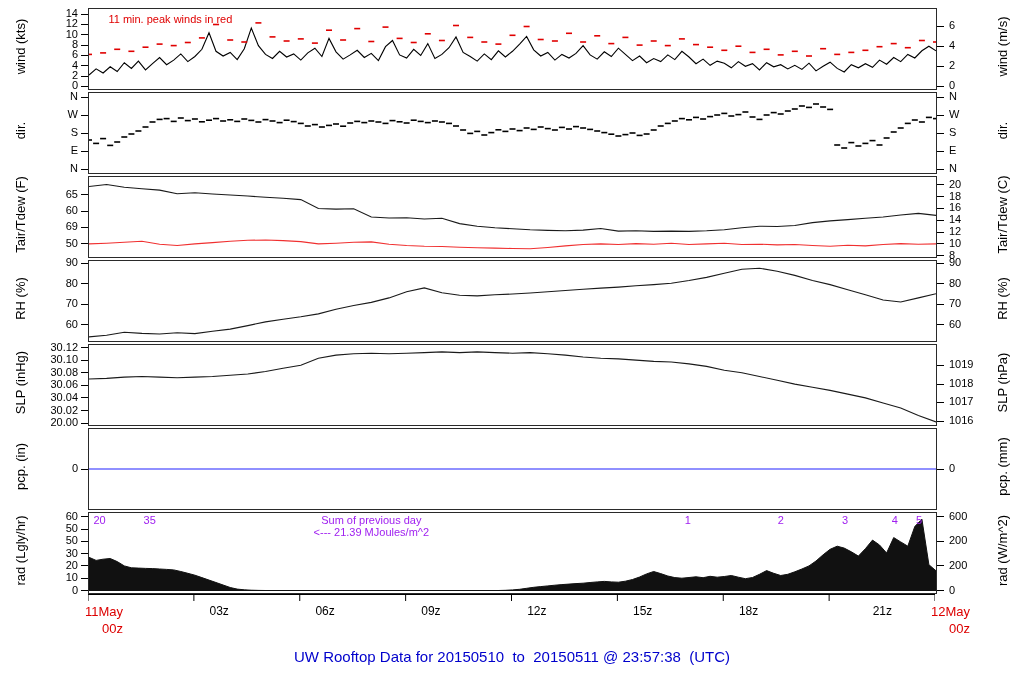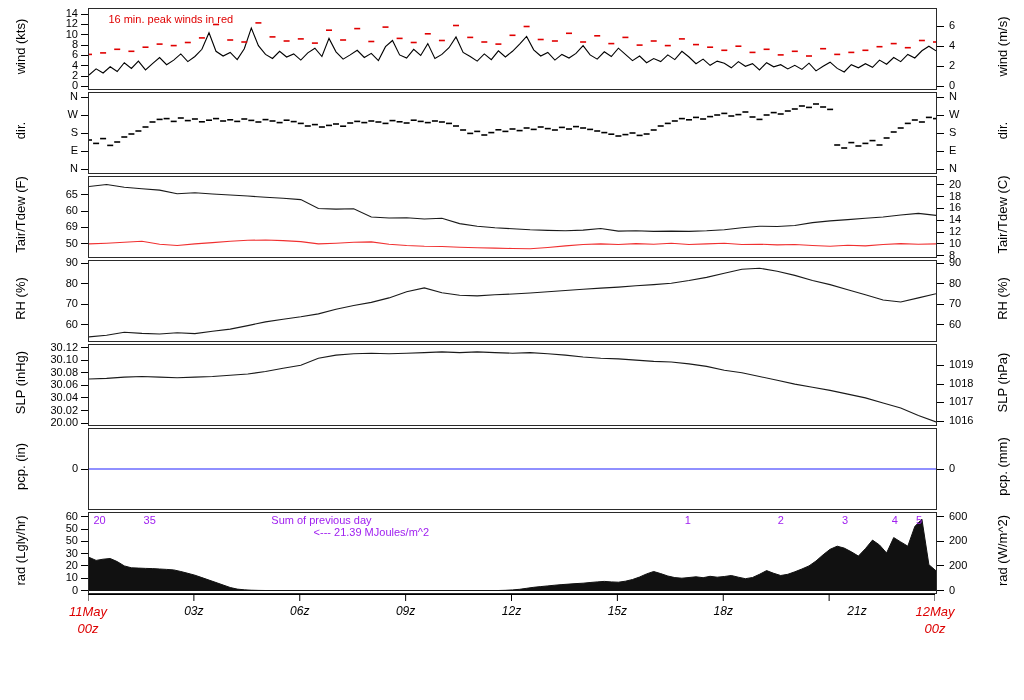--- a/index.html
+++ b/index.html
@@ -8,21 +8,21 @@
   .panel{position:absolute;left:88px;width:847px;height:80px;border:1px solid #2a2a2a;
          box-sizing:content-box;background:#fff;}
   .panel svg{position:absolute;left:0;top:0;}
   .ticklab{position:absolute;font-size:11px;color:#000;line-height:14px;height:14px;}
   .ticklab.left{width:52px;text-align:right;}
   .ticklab.right{width:60px;text-align:left;}
   .tickmark{position:absolute;height:1px;background:#000;}
   .axlab{position:absolute;width:160px;text-align:center;font-size:13px;color:#000;
          transform:rotate(-90deg);white-space:nowrap;}
   .anno{position:absolute;font-size:11px;white-space:pre;line-height:12px;}
-  .xlab{position:absolute;font-size:12px;color:#000;text-align:center;width:70px;white-space:pre;font-style:italic;}
+  .xlab{position:absolute;font-size:12px;color:#000;text-align:right;width:70px;white-space:pre;}
   #title{position:absolute;left:0;top:648px;width:1024px;text-align:center;font-size:15px;
          white-space:pre;}
 </style>
 </head>
 <body>
 
 <div id="canvas">
   <div id="panels">
       <div class="panel" style="top: 8px;">
         <svg width="847" height="80" viewBox="0 0 847 80">
@@ -84,21 +84,21 @@
             <line x1="745.2" x2="751.2" y1="45.4" y2="45.4"></line>
             <line x1="759.3" x2="765.3" y1="43.4" y2="43.4"></line>
             <line x1="773.4" x2="779.4" y1="41.3" y2="41.3"></line>
             <line x1="787.5" x2="793.5" y1="37.7" y2="37.7"></line>
             <line x1="801.7" x2="807.7" y1="34.6" y2="34.6"></line>
             <line x1="815.8" x2="821.8" y1="38.7" y2="38.7"></line>
             <line x1="829.9" x2="835.9" y1="31.5" y2="31.5"></line>
             <line x1="844.0" x2="850.0" y1="33.0" y2="33.0"></line>
           </g>
         </svg>
-        <div class="anno" style="color: rgb(224, 0, 0); top: 4px; left: 19.4104px;">16 min. peak winds in red</div>
+        <div class="anno" style="color: rgb(224, 0, 0); top: 4px; left: 19.4104px;">11 min. peak winds in red</div>
       </div>
       <div class="panel" style="top: 92px;">
         <svg width="847" height="80" viewBox="0 0 847 80">
           <g stroke="#000000" stroke-width="1.6">
             <line x1="-3.0" x2="3.0" y1="47.0" y2="47.0"></line>
             <line x1="4.1" x2="10.1" y1="50.4" y2="50.4"></line>
             <line x1="11.1" x2="17.1" y1="45.6" y2="45.6"></line>
             <line x1="18.2" x2="24.2" y1="52.4" y2="52.4"></line>
             <line x1="25.2" x2="31.2" y1="49.0" y2="49.0"></line>
             <line x1="32.3" x2="38.3" y1="44.0" y2="44.0"></line>
@@ -245,21 +245,21 @@
         <svg width="847" height="80" viewBox="0 0 847 80">
           <polygon points="0,77.5 0.0,44.3 7.1,47.4 14.1,46.2 21.2,45.5 28.2,48.6 35.3,52.9 42.4,54.8 49.4,55.1 56.5,55.4 63.5,55.6 70.6,56.0 77.6,56.4 84.7,56.9 91.8,58.5 98.8,60.3 105.9,62.2 112.9,64.6 120.0,67.1 127.0,69.5 134.1,72.0 141.2,74.5 148.2,76.1 155.3,76.8 162.3,77.2 169.4,77.4 176.5,77.5 183.5,77.5 190.6,77.5 197.6,77.5 204.7,77.5 211.8,77.5 218.8,77.5 225.9,77.5 232.9,77.5 240.0,77.5 247.0,77.5 254.1,77.5 261.2,77.5 268.2,77.5 275.3,77.5 282.3,77.5 289.4,77.5 296.5,77.5 303.5,77.5 310.6,77.5 317.6,77.5 324.7,77.5 331.7,77.5 338.8,77.5 345.9,77.5 352.9,77.5 360.0,77.5 367.0,77.5 374.1,77.5 381.2,77.5 388.2,77.5 395.3,77.5 402.3,77.5 409.4,77.5 416.4,77.3 423.5,76.9 430.6,76.3 437.6,75.3 444.7,74.3 451.7,73.6 458.8,72.9 465.9,72.2 472.9,71.6 480.0,71.1 487.0,70.6 494.1,70.2 501.1,69.5 508.2,68.9 515.3,68.4 522.3,68.9 529.4,69.2 536.4,68.2 543.5,66.5 550.6,64.0 557.6,60.9 564.7,58.5 571.7,60.6 578.8,63.0 585.8,64.6 592.9,65.2 600.0,64.5 607.0,63.8 614.1,64.7 621.1,63.3 628.2,64.2 635.3,63.5 642.3,62.5 649.4,64.2 656.4,65.7 663.5,64.5 670.5,61.3 677.6,57.6 684.7,60.3 691.7,62.5 698.8,61.3 705.8,58.8 712.9,56.0 720.0,52.9 727.0,48.0 734.1,41.8 741.1,36.3 748.2,33.2 755.2,35.1 762.3,38.8 769.4,43.1 776.4,35.7 783.5,27.1 790.5,32.0 797.6,40.0 804.7,24.6 811.7,28.9 818.8,33.2 825.8,13.5 832.9,6.2 839.9,51.7 847.0,57.8 847,77.5" fill="#111111" stroke="#111111" stroke-width="1"></polygon>
         </svg>
         <div class="anno" style="color: rgb(160, 32, 240); top: 1px; left: -89.4125px; width: 200px; text-align: center;">20</div>
         <div class="anno" style="color: rgb(160, 32, 240); top: 1px; left: -39.2983px; width: 200px; text-align: center;">35</div>
         <div class="anno" style="color: rgb(160, 32, 240); top: 1px; left: 498.9px; width: 200px; text-align: center;">1</div>
         <div class="anno" style="color: rgb(160, 32, 240); top: 1px; left: 591.717px; width: 200px; text-align: center;">2</div>
         <div class="anno" style="color: rgb(160, 32, 240); top: 1px; left: 655.947px; width: 200px; text-align: center;">3</div>
         <div class="anno" style="color: rgb(160, 32, 240); top: 1px; left: 705.709px; width: 200px; text-align: center;">4</div>
         <div class="anno" style="color: rgb(160, 32, 240); top: 1px; left: 730.06px; width: 200px; text-align: center;">5</div>
-        <div class="anno" style="color: rgb(160, 32, 240); top: 1px; left: 182.333px; width: 200px; ">Sum of previous day</div>
+        <div class="anno" style="color: rgb(160, 32, 240); top: 1px; left: 182.333px; width: 200px; text-align: center;">Sum of previous day</div>
         <div class="anno" style="color: rgb(160, 32, 240); top: 13px; left: 182.333px; width: 200px; text-align: center;">&lt;--- 21.39 MJoules/m^2</div>
       </div>
     </div>
   <div id="xaxis">
       <svg width="847" height="10" viewBox="0 0 847 10" style="position: absolute; left: 88px; top: 594px;">
         <line x1="0" x2="847" y1="0.5" y2="0.5" stroke="#000" stroke-width="1"></line>
         <line x1="0" x2="0" y1="0" y2="7" stroke="#000" stroke-width="1"></line>
         <line x1="105.875" x2="105.875" y1="0" y2="7" stroke="#000" stroke-width="1"></line>
         <line x1="211.75" x2="211.75" y1="0" y2="7" stroke="#000" stroke-width="1"></line>
         <line x1="317.625" x2="317.625" y1="0" y2="7" stroke="#000" stroke-width="1"></line>
@@ -274,20 +274,21 @@
       <div class="xlab" style="left: 158.875px; top: 604px;">03z</div>
       <div class="xlab" style="left: 264.75px; top: 604px;">06z</div>
       <div class="xlab" style="left: 370.625px; top: 604px;">09z</div>
       <div class="xlab" style="left: 476.5px; top: 604px;">12z</div>
       <div class="xlab" style="left: 582.375px; top: 604px;">15z</div>
       <div class="xlab" style="left: 688.25px; top: 604px;">18z</div>
       <div class="xlab" style="left: 822px; top: 604px;">21z</div>
       <div class="xlab" style="left: 900px; top: 604px; color: rgb(221, 0, 0); font-size: 13px;">12May</div>
       <div class="xlab" style="left: 900px; top: 621px; color: rgb(221, 0, 0); font-size: 13px;">00z</div>
     </div>
+  <div id="title" style="color: rgb(0, 0, 204);">UW Rooftop Data for 20150510  to  20150511 @ 23:57:38  (UTC)</div>
 <div class="tickmark" style="left: 81px; width: 7px; top: 86px;"></div>
     <div class="ticklab left" style="left: 26px; top: 78px;">0</div>
     <div class="tickmark" style="left: 81px; width: 7px; top: 76px;"></div>
     <div class="ticklab left" style="left: 26px; top: 68px;">2</div>
     <div class="tickmark" style="left: 81px; width: 7px; top: 65px;"></div>
     <div class="ticklab left" style="left: 26px; top: 58px;">4</div>
     <div class="tickmark" style="left: 81px; width: 7px; top: 55px;"></div>
     <div class="ticklab left" style="left: 26px; top: 47px;">6</div>
     <div class="tickmark" style="left: 81px; width: 7px; top: 45px;"></div>
     <div class="ticklab left" style="left: 26px; top: 37px;">8</div>

